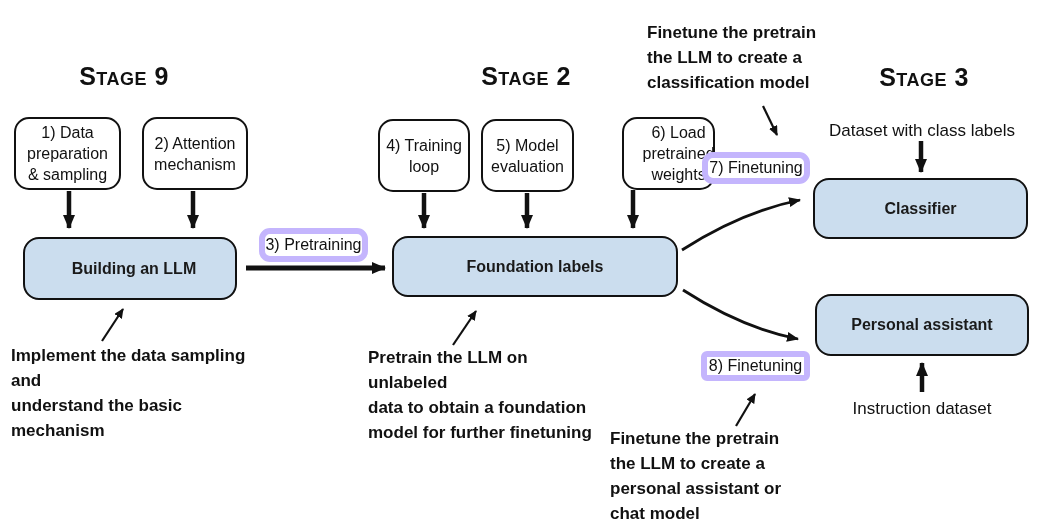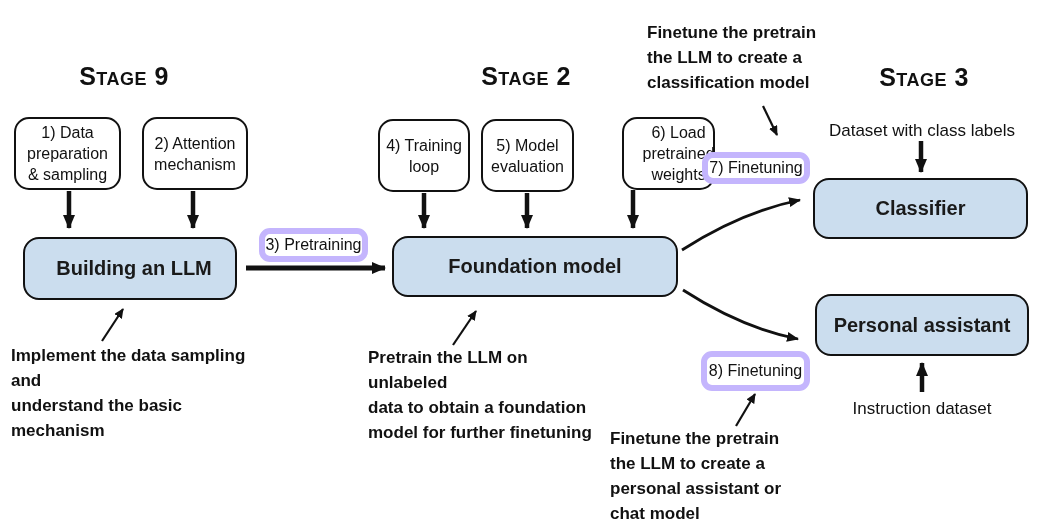--- a/index.html
+++ b/index.html
@@ -56,21 +56,21 @@
     color: #111111;
     box-sizing: border-box;
   }
   .main-box {
     border: 2.5px solid #111111;
     border-radius: 16px;
     display: flex;
     align-items: center;
     justify-content: center;
     text-align: center;
-    font-size: 20px;
+    font-size: 16px;
     font-weight: bold;
     color: #1a1a1a;
     box-sizing: border-box;
   }
   .note {
     font-size: 17px;
     font-weight: bold;
     line-height: 25px;
     color: #111111;
     white-space: pre-line;
@@ -136,24 +136,24 @@
   <div class="abs label-box" style="left:259px; top:228px; width:109px; height:34px;">3) Pretraining</div>
 
   <div class="abs step-box" style="left:378px; top:119px; width:92px; height:73px;">4) Training
 loop</div>
   <div class="abs step-box" style="left:481px; top:119px; width:93px; height:73px;">5) Model
 evaluation</div>
   <div class="abs step-box" style="left:622px; top:117px; width:93px; height:73px;padding-left:20px;">6) Load
 pretrained
 weights</div>
 
-  <div class="abs main-box" style="left: 392px; top: 236px; width: 286px; height: 61px; background: rgb(203, 221, 238);">Foundation model</div>
+  <div class="abs main-box" style="left: 392px; top: 236px; width: 286px; height: 61px; background: rgb(203, 221, 238);">Foundation labels</div>
 
   <div class="abs label-box" style="left:702px; top:152px; width:108px; height:32px;">7) Finetuning</div>
-  <div class="abs label-box" style="left:701px; top:351px; width:109px; height:40px;">8) Finetuning</div>
+  <div class="abs label-box" style="left:701px; top:351px; width:109px; height:30px;border-radius:6px;">8) Finetuning</div>
 
   <div class="abs main-box" style="left: 813px; top: 178px; width: 215px; height: 61px; background: rgb(203, 221, 238);">Classifier</div>
   <div class="abs main-box" style="left: 815px; top: 294px; width: 214px; height: 62px; background: rgb(203, 221, 238);">Personal assistant</div>
 
   <div class="abs plain-label" style="left:812px; top:121px; width:220px;">Dataset with class labels</div>
   <div class="abs plain-label" style="left:832px; top:399px; width:180px;">Instruction dataset</div>
 
   <div class="abs note" style="left:11px; top:343px; width:252px;">Implement the data sampling and
 understand the basic mechanism</div>
   <div class="abs note" style="left:368px; top:345px; width:240px;">Pretrain the LLM on unlabeled

